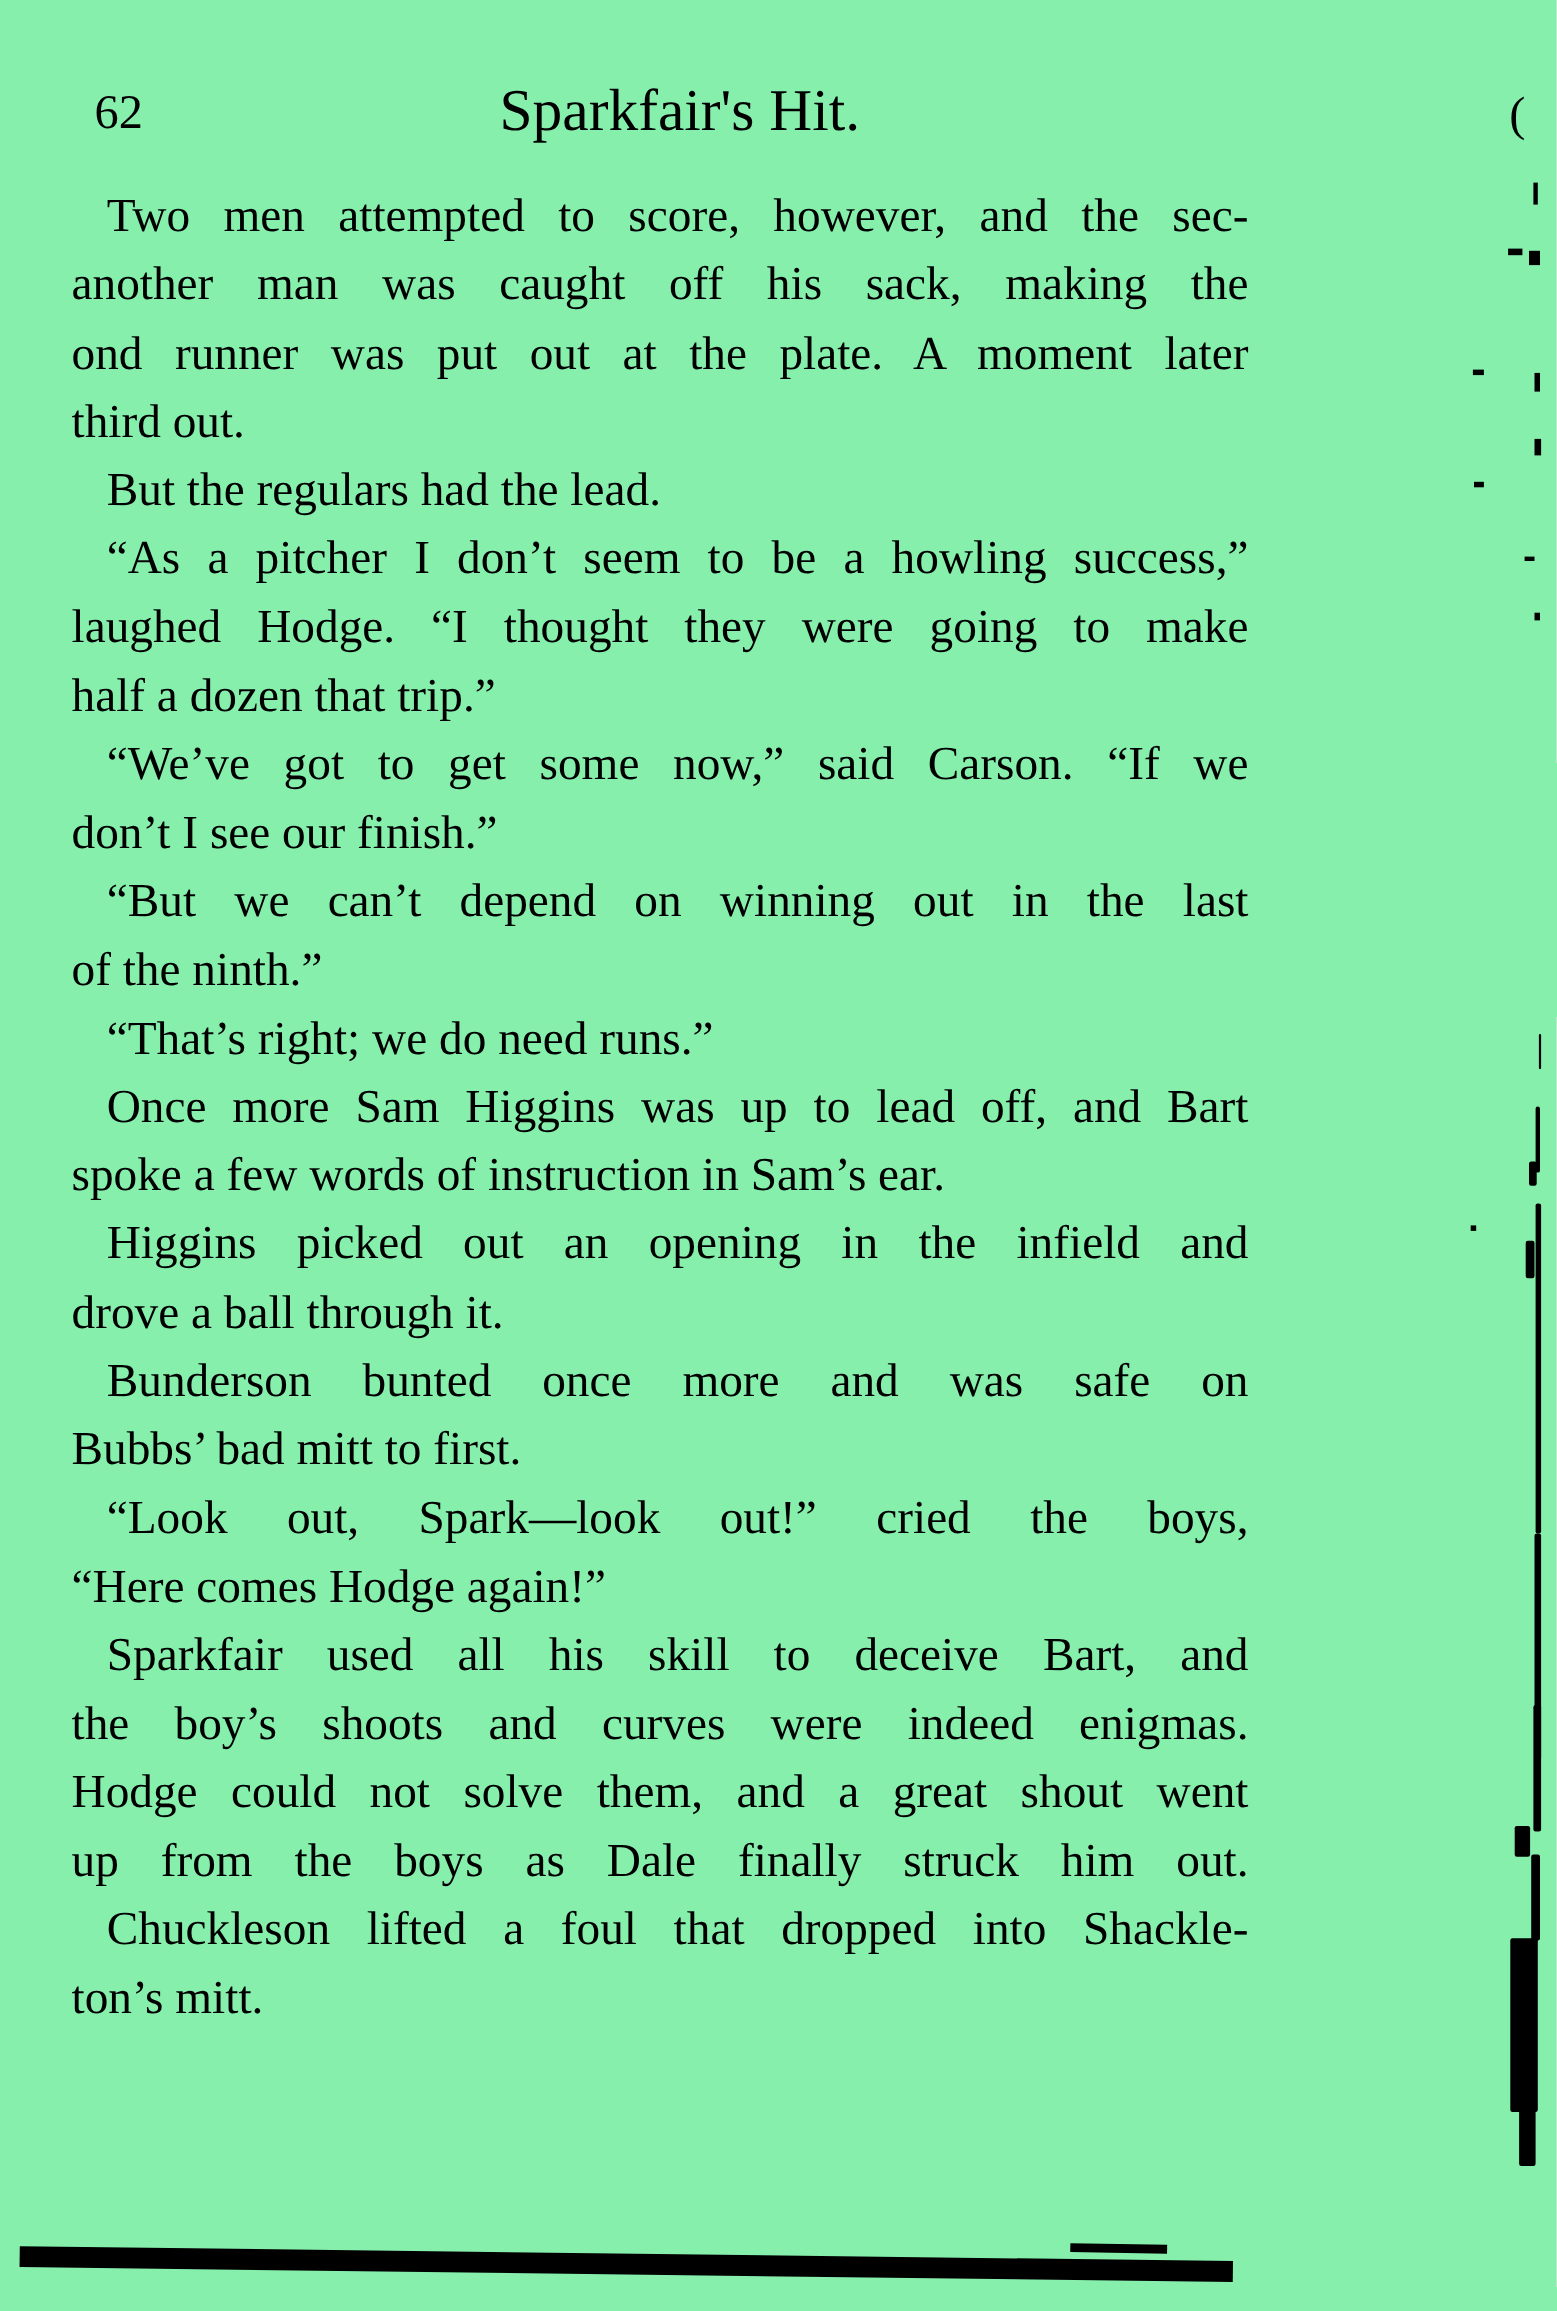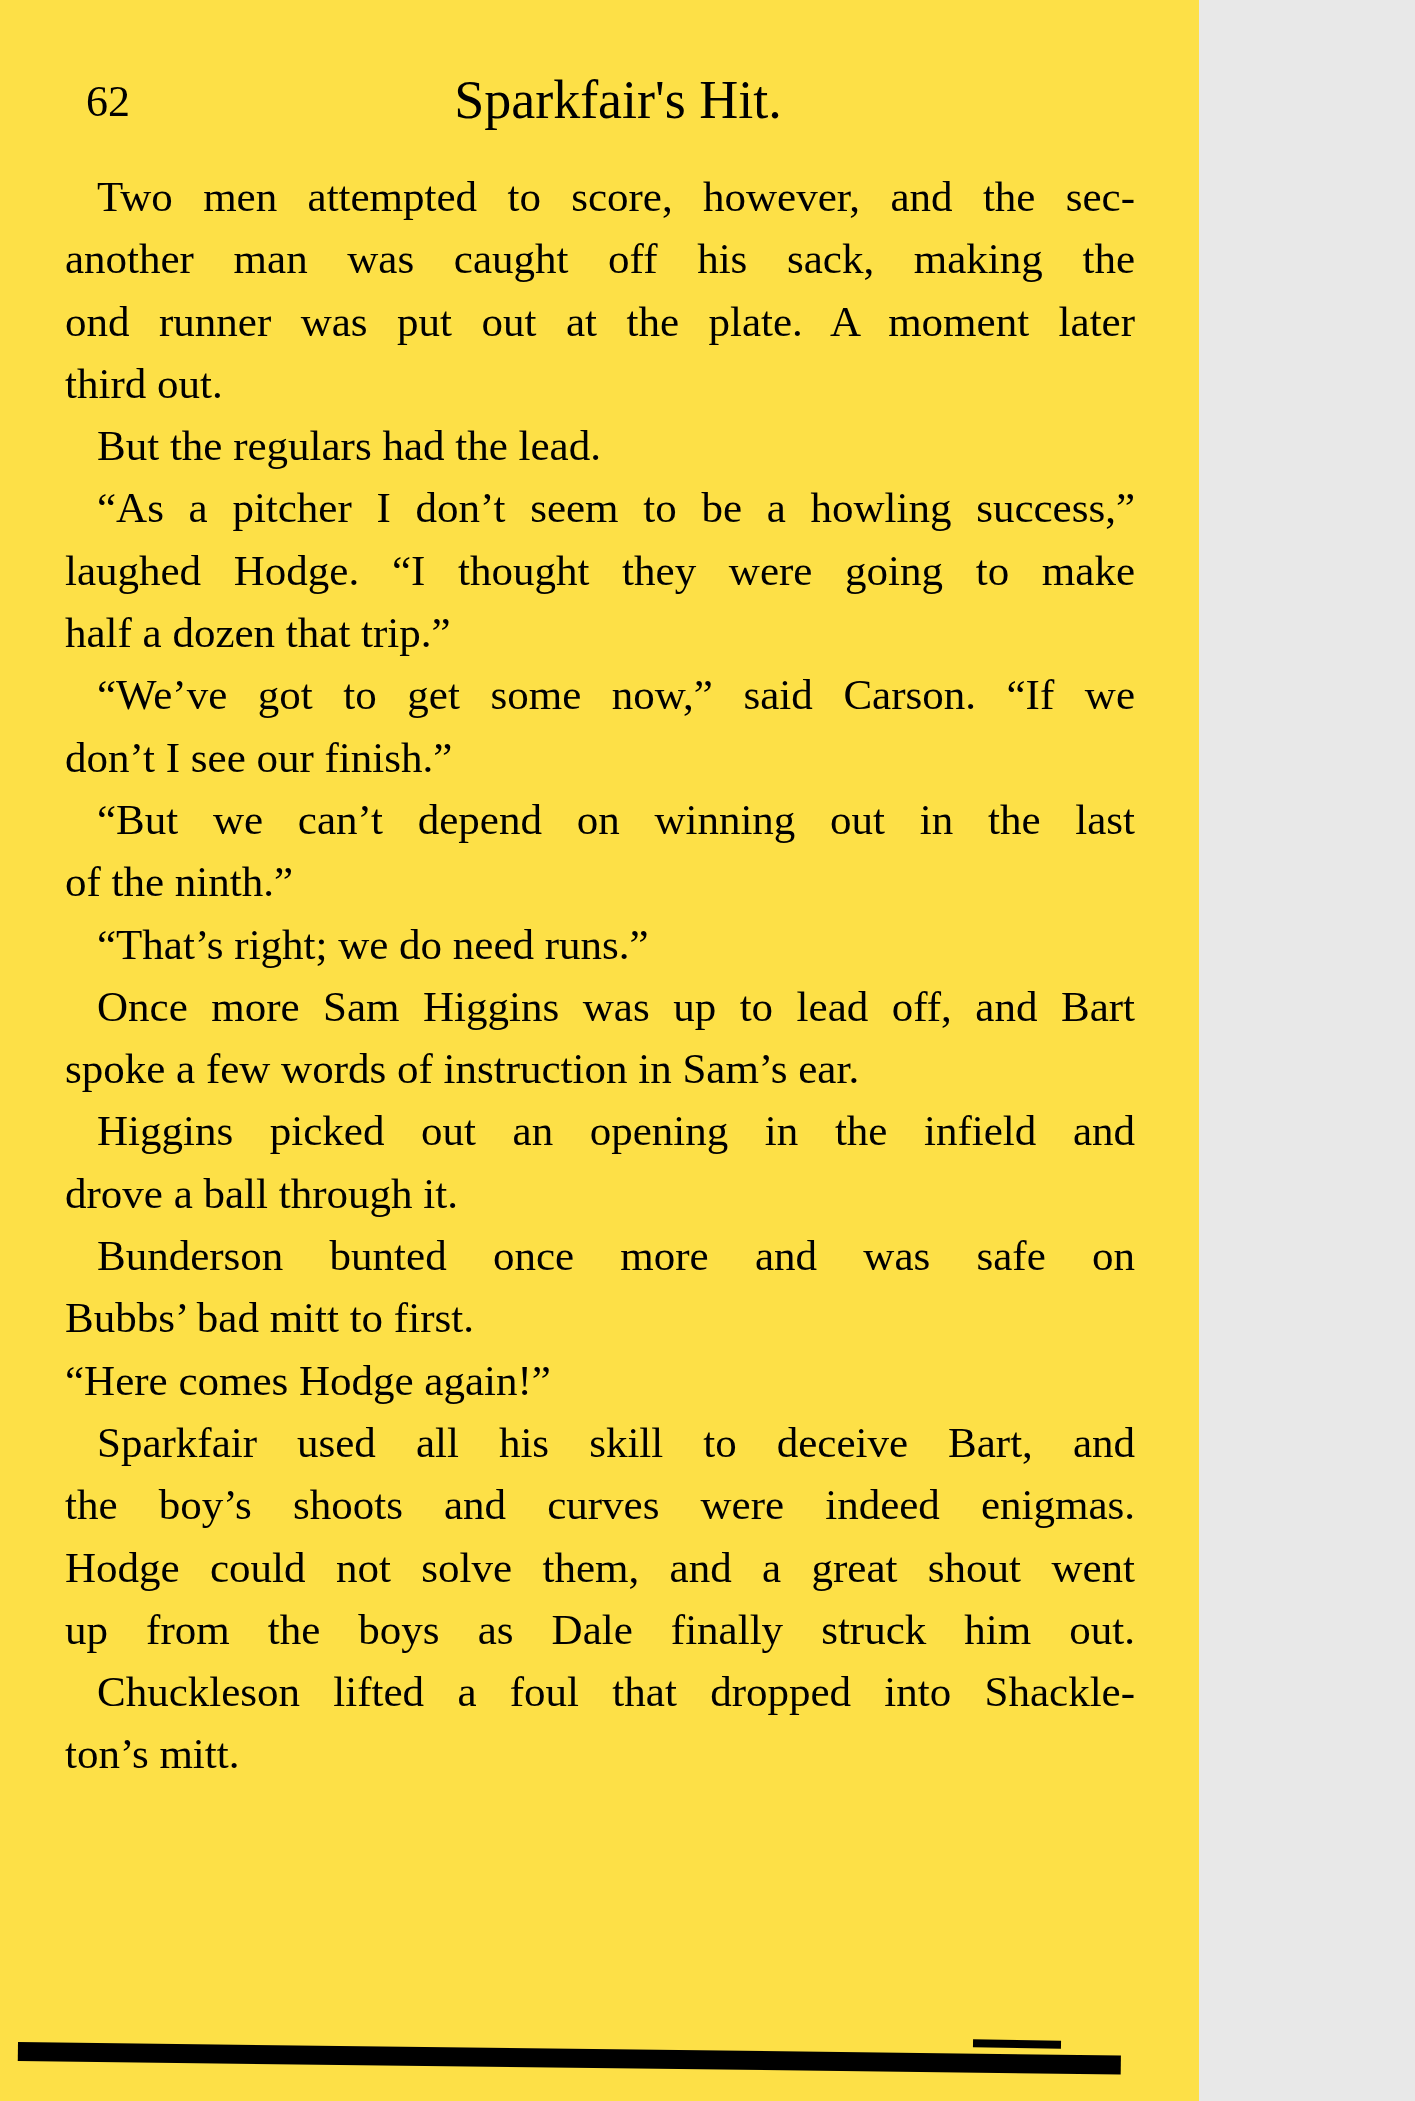--- a/index.html
+++ b/index.html
@@ -1,20 +1,20 @@
 <!DOCTYPE html>
 <html><head>
 <meta charset="utf-8">
 <style>
   html, body { margin: 0; padding: 0; background: #e8e8e8; }
   .page {
     position: relative;
-    width: 1199px;
+    width: 1415px;
     height: 2101px;
-    background: #fde047;
+    background: #86efac;
     overflow: hidden;
     font-family: "Liberation Serif", serif;
     color: #000000;
   }
   .running-header {
     position: absolute;
     top: 74px;
     left: 0;
     width: 1236px;
     height: 60px;
@@ -99,20 +99,21 @@
     <div class="ln">don’t I see our finish.”</div>
     <div class="ln ind just">“But we can’t depend on winning out in the last</div>
     <div class="ln">of the ninth.”</div>
     <div class="ln ind">“That’s right; we do need runs.”</div>
     <div class="ln ind just">Once more Sam Higgins was up to lead off, and Bart</div>
     <div class="ln">spoke a few words of instruction in Sam’s ear.</div>
     <div class="ln ind just">Higgins picked out an opening in the infield and</div>
     <div class="ln">drove a ball through it.</div>
     <div class="ln ind just">Bunderson bunted once more and was safe on</div>
     <div class="ln">Bubbs’ bad mitt to first.</div>
+    <div class="ln ind just">“Look out, Spark—look out!” cried the boys,</div>
     <div class="ln">“Here comes Hodge again!”</div>
     <div class="ln ind just">Sparkfair used all his skill to deceive Bart, and</div>
     <div class="ln just">the boy’s shoots and curves were indeed enigmas.</div>
     <div class="ln just">Hodge could not solve them, and a great shout went</div>
     <div class="ln just">up from the boys as Dale finally struck him out.</div>
     <div class="ln ind just">Chuckleson lifted a foul that dropped into Shackle-</div>
     <div class="ln">ton’s mitt.</div>
   </div>
 
   <div class="paren-mark" style="left:1372px; top:82px;">(</div>

